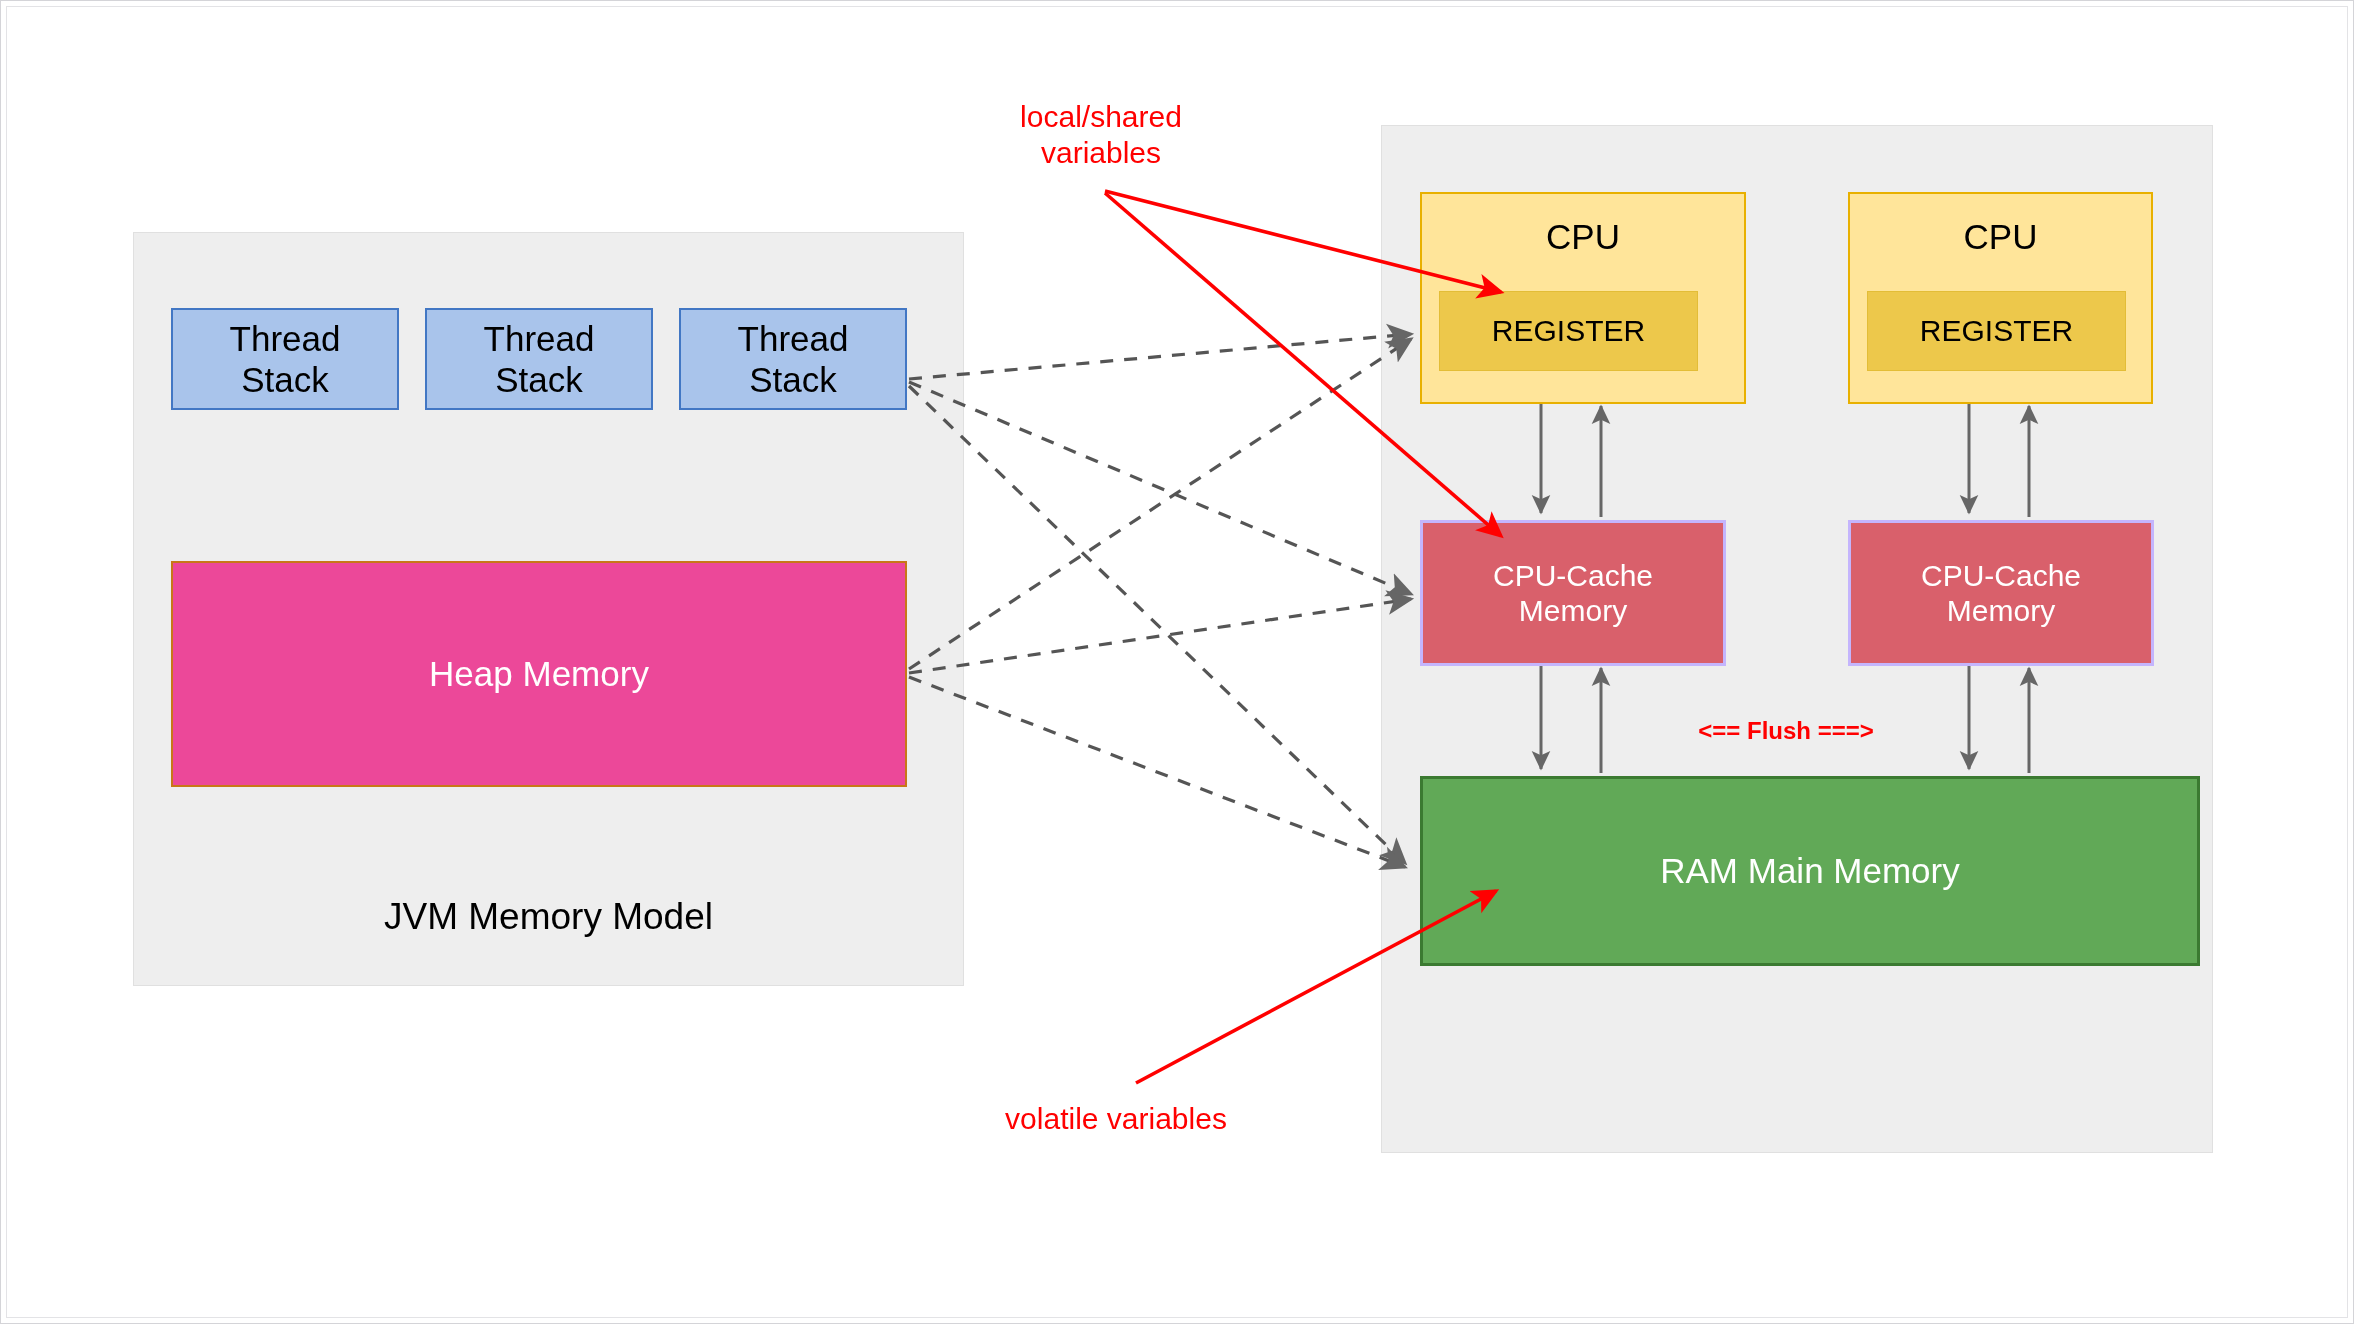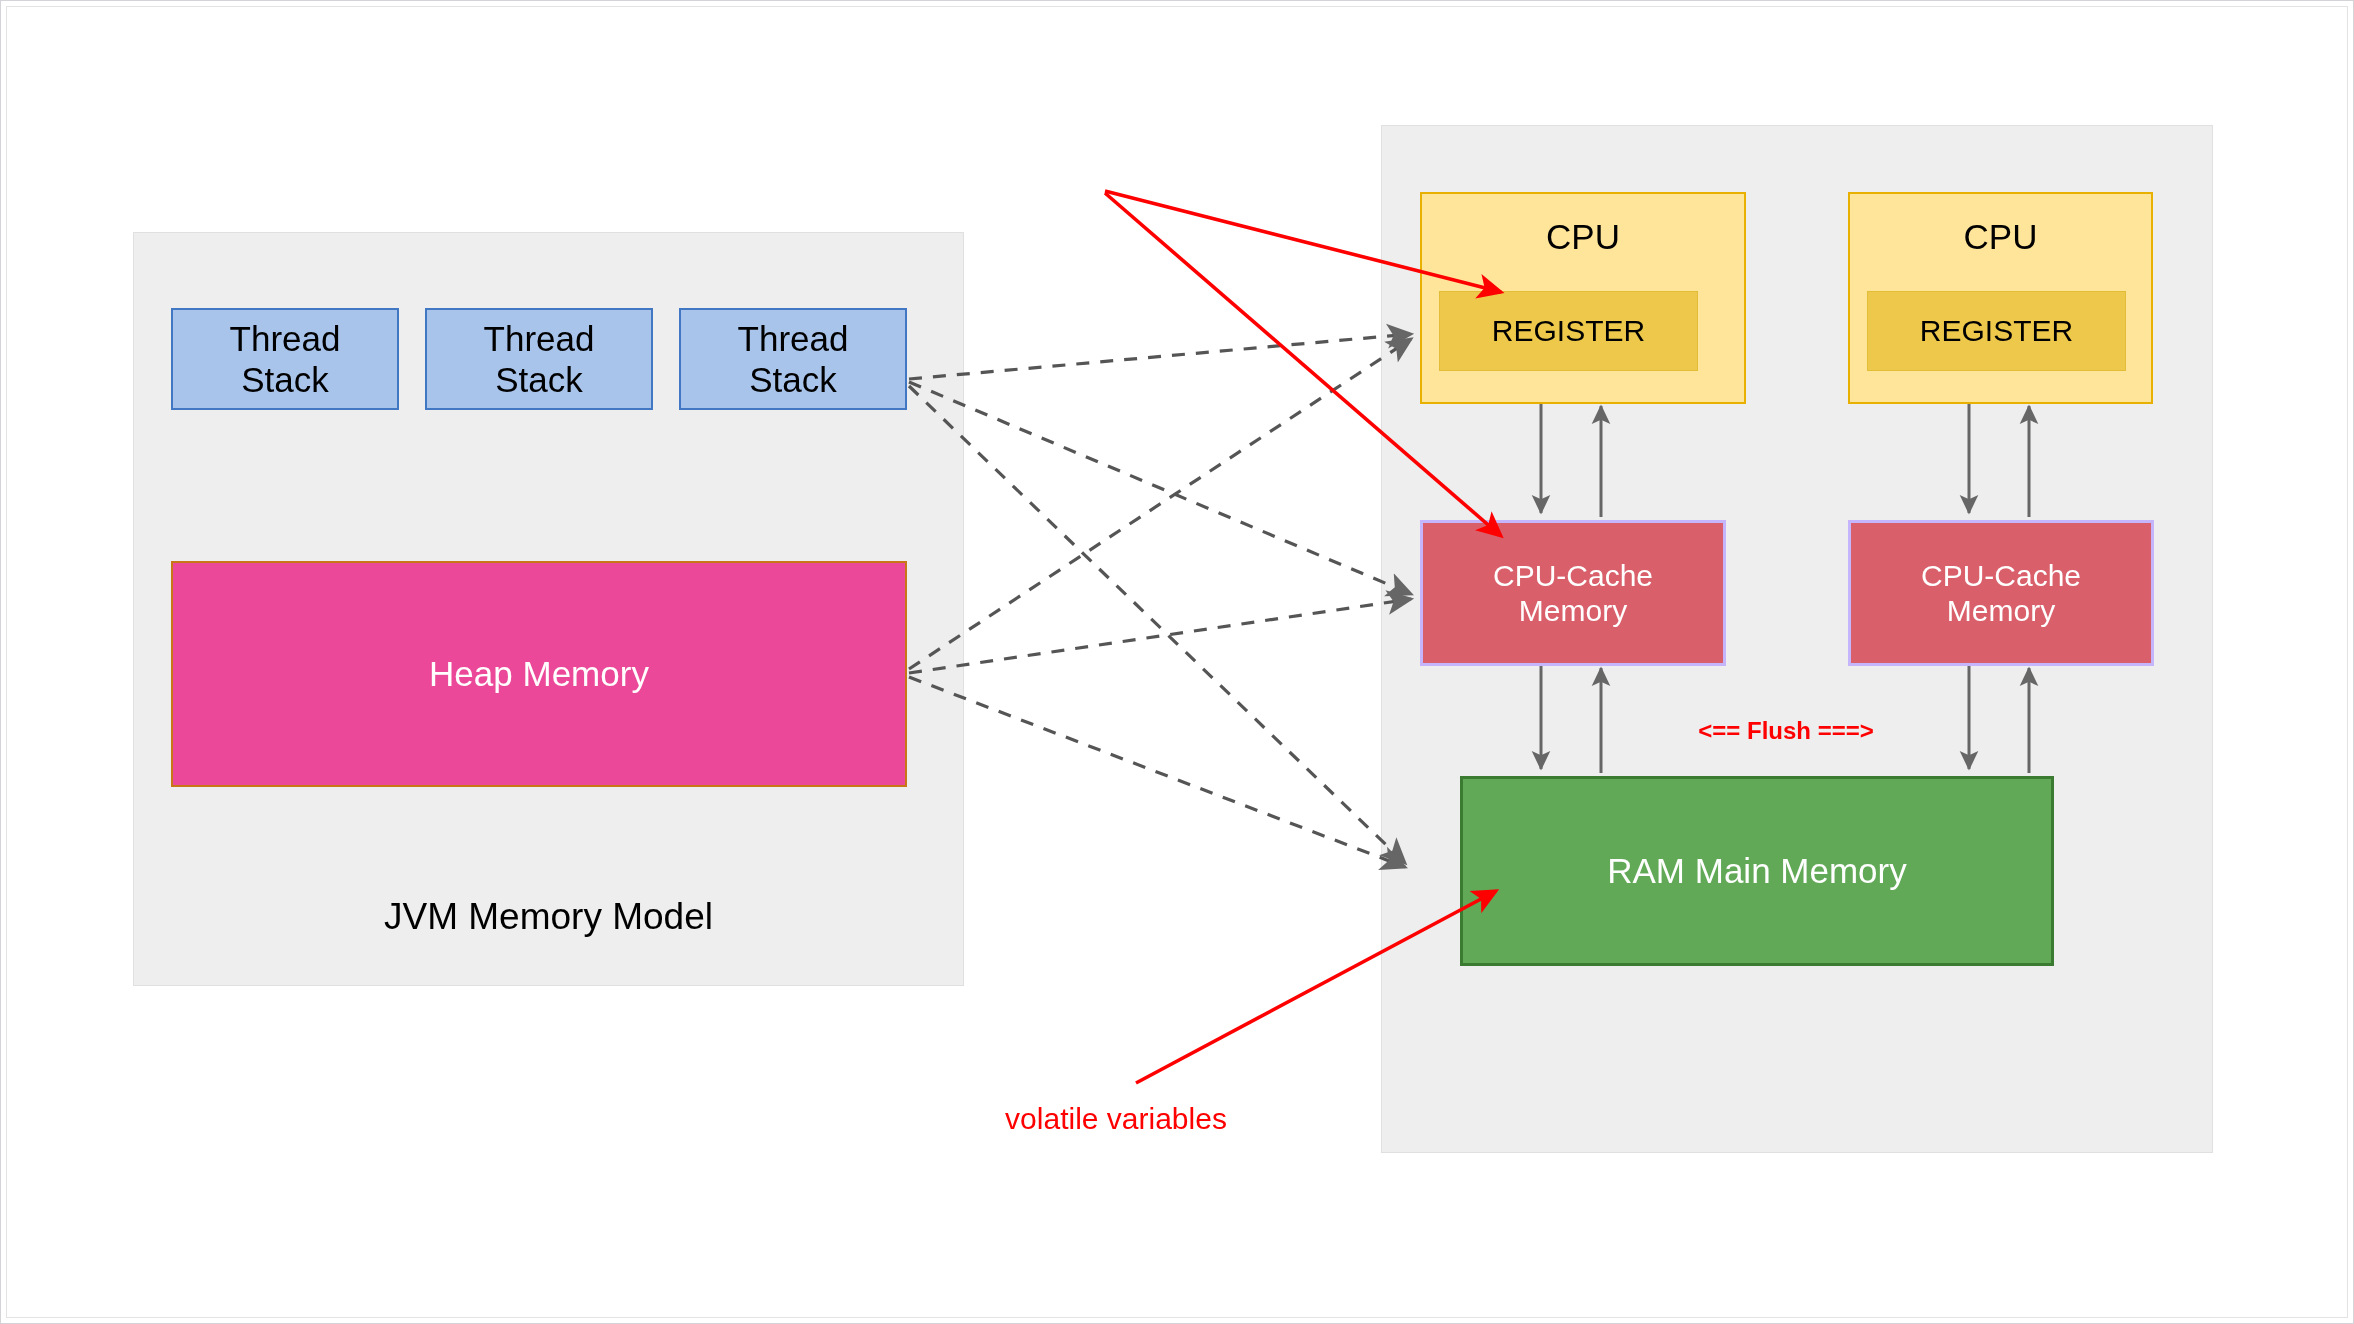--- a/index.html
+++ b/index.html
@@ -109,23 +109,22 @@
     top: 519px;
     height: 146px;
   }
   .ram-memory {
     background: #61a957;
     border: 3px solid #3b7a31;
     color: #ffffff;
     font-size: 35px;
     left: 1419px;
     top: 775px;
-    width: 594px;
+    width: 780px;
     height: 190px;
-    margin-left: 40px;
   }
 
   
   .red-label {
     position: absolute;
     color: #ff0000;
     font-size: 30px;
     text-align: center;
     line-height: 1.2;
     white-space: pre-line;
@@ -192,20 +191,22 @@
   <div class="box cpu-cache" style="left:1847px; width:306px;">
     <span style="white-space:pre-line;">CPU-Cache
 Memory</span>
   </div>
 
   <div class="box ram-memory">
     <span>RAM Main Memory</span>
   </div>
 
 
+  <div class="red-label" style="left:1000px; top:98px; width:200px;">local/shared
+variables</div>
 
   <div class="red-label" style="left:980px; top:1100px; width:270px;">volatile variables</div>
 
   <div class="red-label" style="left:1660px; top:716px; width:250px; font-size:24px;font-weight:bold;">&lt;== Flush ===&gt;</div>
 
   <svg id="arrows" viewBox="0 0 2354 1324" xmlns="http://www.w3.org/2000/svg">
     <defs>
       <marker id="grayArrow" markerWidth="9" markerHeight="9" refX="7.5" refY="4.5" orient="auto" markerUnits="strokeWidth">
         <path d="M0,0.6 L8.5,4.5 L0,8.4 L2,4.5 Z" fill="#666666"></path>
       </marker>

